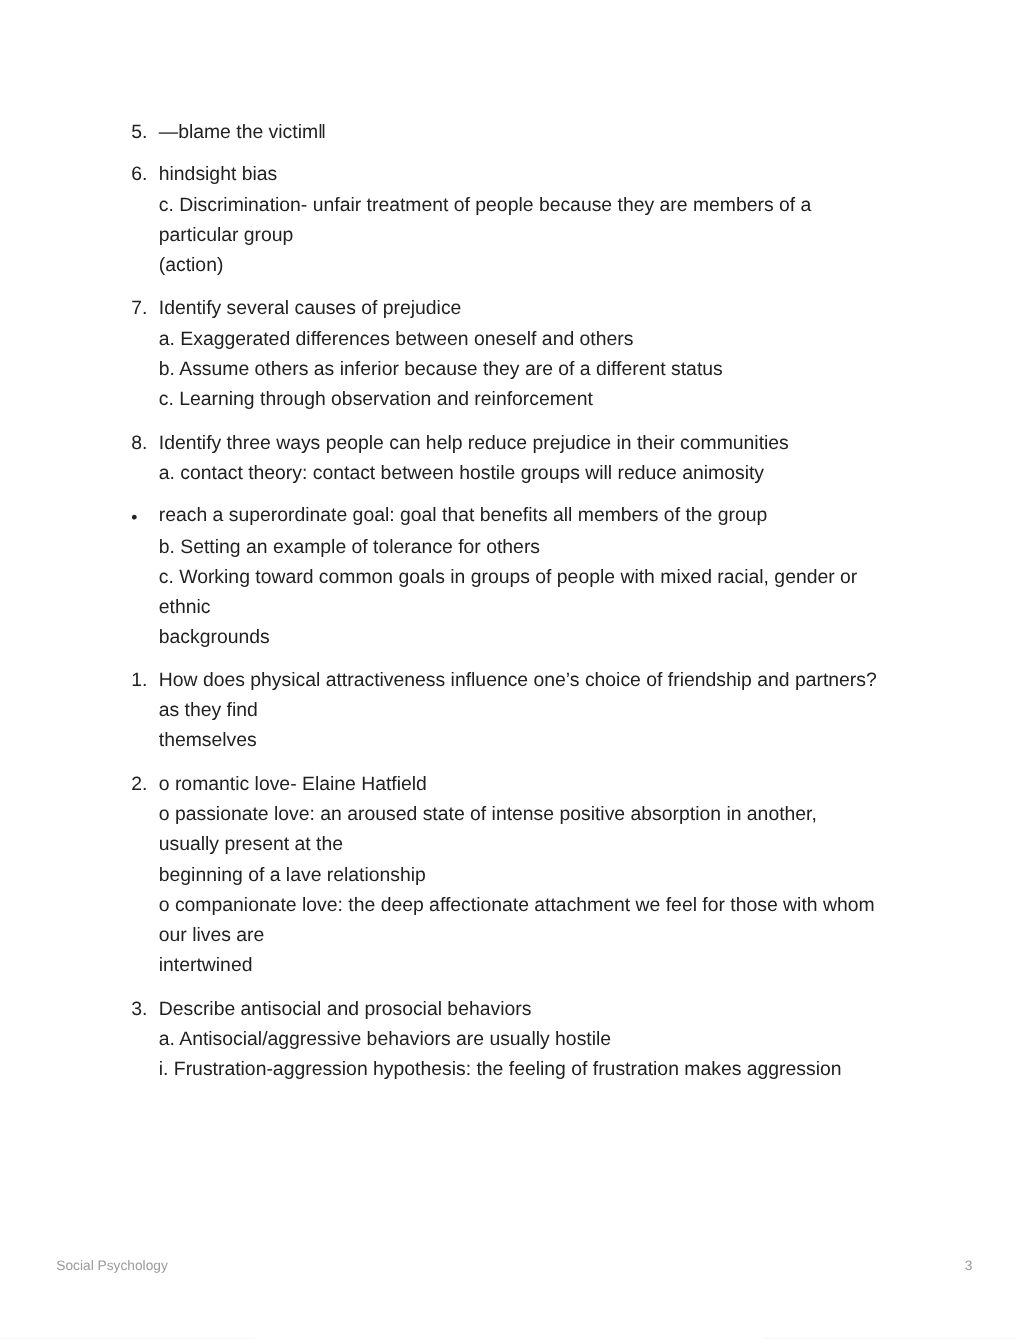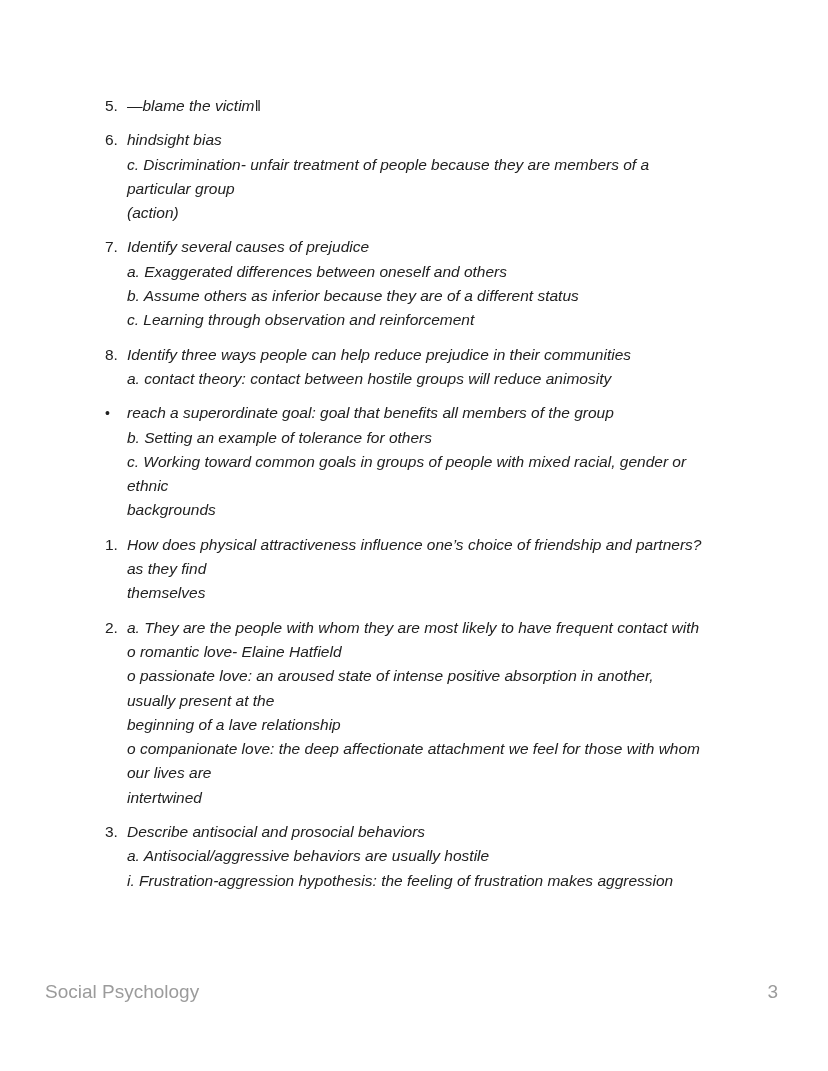--- a/index.html
+++ b/index.html
@@ -34,34 +34,33 @@
     flex: 0 0 22px;
     width: 22px;
     white-space: pre;
   }
   .marker.bullet {
     font-size: 14px;
   }
   .lines {
     flex: 1 1 auto;
     min-width: 0;
-    font-style: italic;
   }
   .line {
     white-space: pre;
   }
   .footer {
     position: absolute;
-    top: 983px;
+    top: 1005px;
     left: 45px;
     right: 50px;
     display: flex;
     justify-content: space-between;
     align-items: baseline;
-    font-size: 19px;
+    font-size: 11px;
     line-height: 17px;
     color: #9b9b9b;
   }
 </style>
 </head>
 <body>
 
 <div class="page">
   <div class="content" id="content">
   <div class="item">
@@ -115,21 +114,20 @@
     <div class="lines">
           <div class="line">How does physical attractiveness influence one’s choice of friendship and partners?</div>
           <div class="line">as they find</div>
           <div class="line">themselves</div>
         </div>
   </div>
 
   <div class="item">
     <span class="marker">2.</span>
     <div class="lines">
-          <div class="line">a. They are the people with whom they are most likely to have frequent contact with</div>
           <div class="line">o romantic love- Elaine Hatfield</div>
           <div class="line">o passionate love: an aroused state of intense positive absorption in another,</div>
           <div class="line">usually present at the</div>
           <div class="line">beginning of a lave relationship</div>
           <div class="line">o companionate love: the deep affectionate attachment we feel for those with whom</div>
           <div class="line">our lives are</div>
           <div class="line">intertwined</div>
         </div>
   </div>
 

